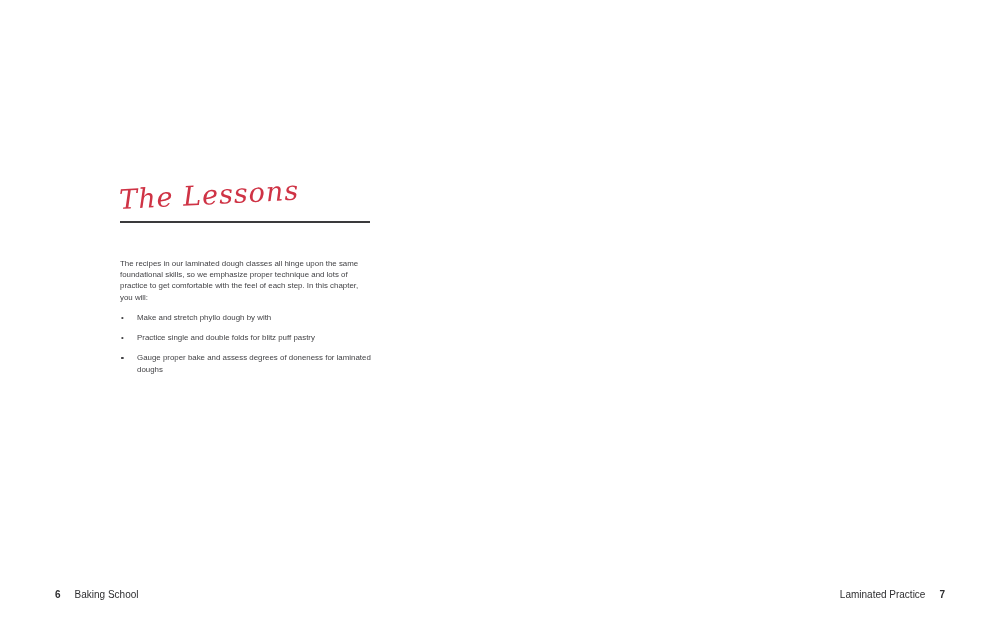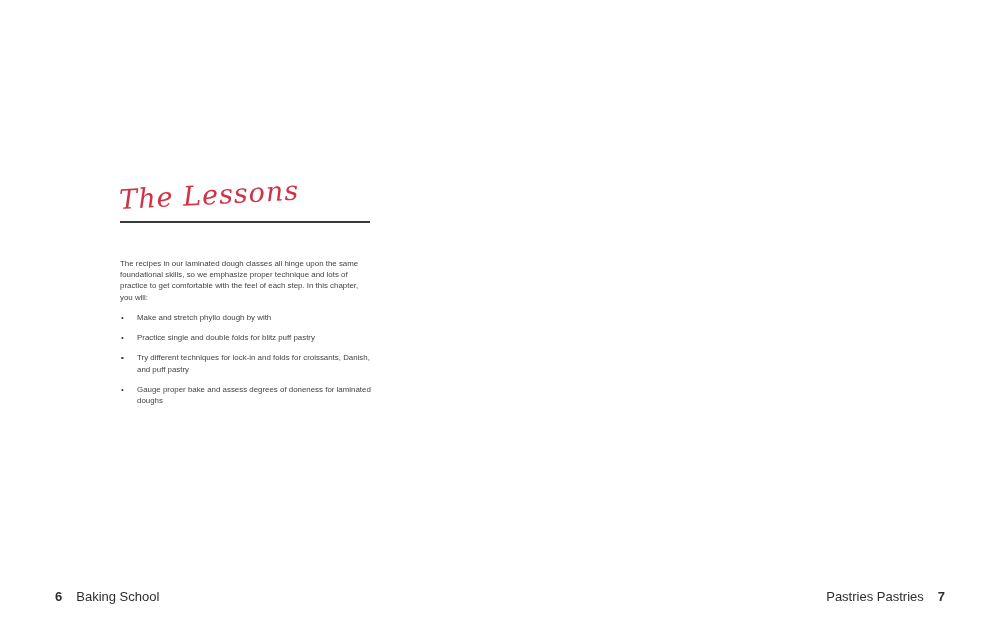--- a/index.html
+++ b/index.html
@@ -34,21 +34,21 @@
   }
   #lessons-list li{
     position:relative;padding-left:17px;margin-bottom:9px;
     font-size:7.9px;line-height:11.2px;color:#434346;
   }
   #lessons-list li .dot{
     position:absolute;left:1px;top:0;font-size:7.9px;color:#434346;
   }
 
   
-  .footer{position:absolute;top:589px;font-size:13px;color:#2e2e30;white-space:nowrap;}
+  .footer{position:absolute;top:589px;font-size:10px;color:#2e2e30;white-space:nowrap;}
   #footer-left{left:55px;}
   #footer-right{right:55px;text-align:right;}
   .page-number{font-weight:700;}
   .running-head{margin:0 0 0 14px;}
   #footer-right .running-head{margin:0 14px 0 0;}
 </style>
 </head>
 <body>
 
 <div class="page" id="left-page">
@@ -64,31 +64,30 @@
     </li>
     <li>
       <span class="dot">•</span>
       <span>Practice single and double folds for blitz puff pastry</span>
     </li>
     <li>
       <span class="dot">•</span>
     </li>
     <li>
       <span class="dot">•</span>
-      <span>Try different techniques for lock-in and folds for croissants, Danish, and puff pastry</span>
     </li>
     <li>
       <span class="dot">•</span>
       <span>Gauge proper bake and assess degrees of doneness for laminated doughs</span>
     </li>
   </ul>
 
   <div class="footer" id="footer-left">
     <span class="page-number">6</span><span class="running-head">Baking School</span>
   </div>
 </div>
 
 <div class="page" id="right-page">
 
   <div class="footer" id="footer-right">
-    <span class="running-head">Pastries Pastries</span><span class="page-number">7</span>
+    <span class="running-head">Laminated Practice</span><span class="page-number">7</span>
   </div>
 </div>
 
 </body></html>

